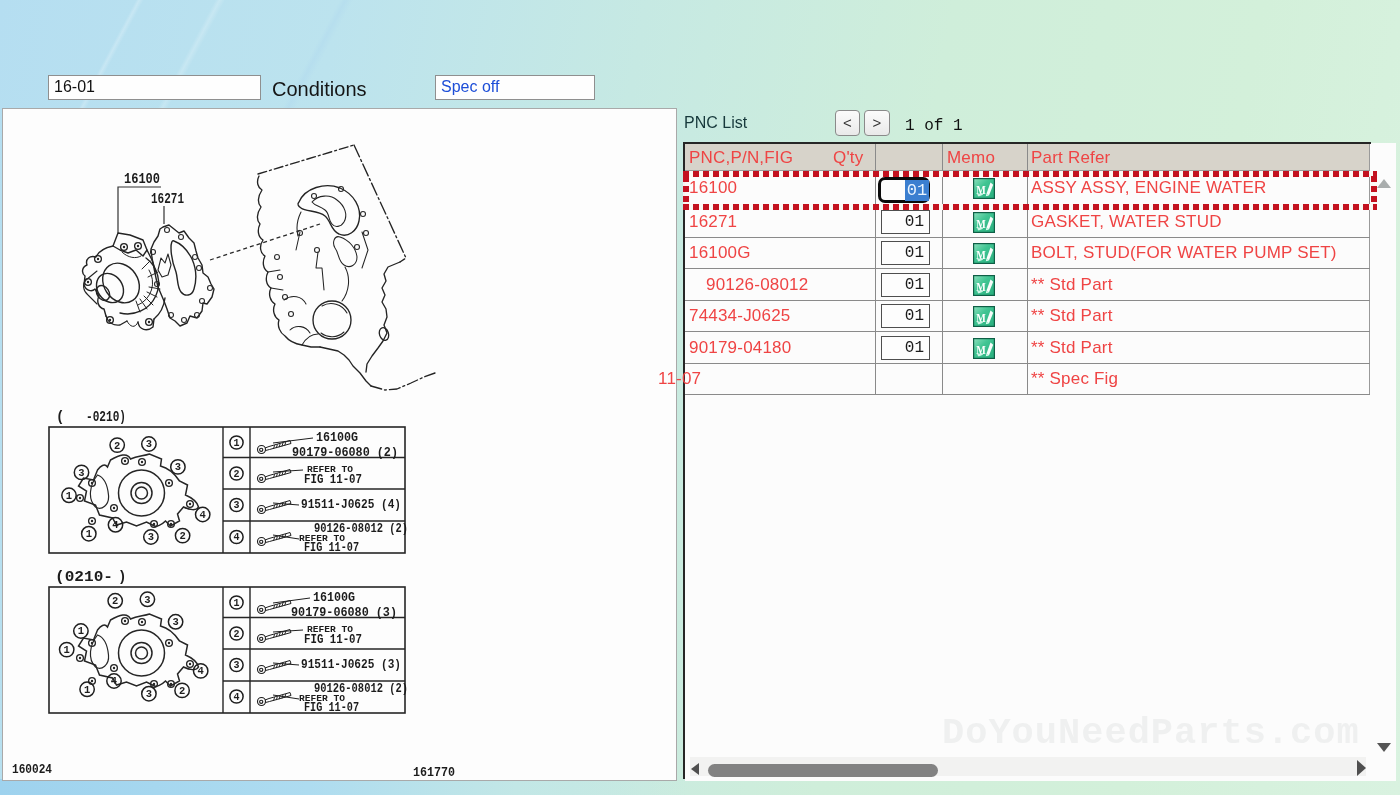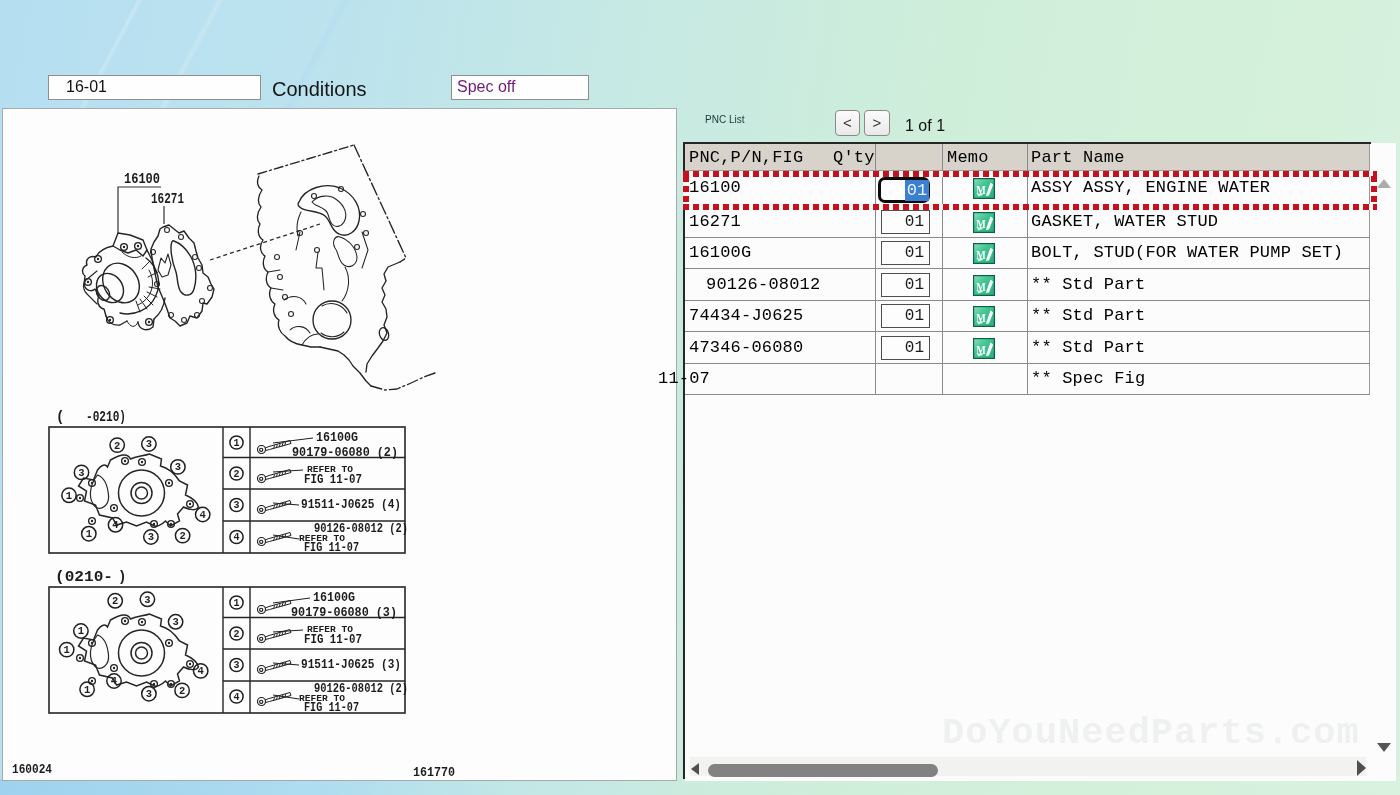--- a/index.html
+++ b/index.html
@@ -1,37 +1,37 @@
 <!DOCTYPE html>
 <html><head><meta charset="utf-8">
 <style>
 *{margin:0;padding:0;box-sizing:border-box;}
 html,body{width:1400px;height:795px;overflow:hidden;}
 body{position:relative;font-family:"Liberation Sans",sans-serif;
 background:linear-gradient(100deg,#b5def1 0%,#bce3ee 22%,#c6e9e3 42%,#cfeeda 62%,#d3f0da 82%,#d9f2e0 100%);}
 .abs{position:absolute;}
 .mono{font-family:"Liberation Mono",monospace;}
-.cell{position:absolute;font-family:Liberation Mono, monospace;font-size:17px;color:#000000;white-space:pre;letter-spacing:0.2px;}
+.cell{position:absolute;font-family:Liberation Sans, sans-serif;font-size:17px;color:#ef4444;white-space:pre;letter-spacing:0.2px;}
 .hline{position:absolute;background:#8a8a8a;height:1px;}
 .vline{position:absolute;background:#8a8a8a;width:1px;}
 .qty{position:absolute;width:49px;height:24px;border:1px solid #4e4e4e;background:#fdfdfd;
 font-family:"Liberation Mono",monospace;font-size:16px;color:#1a1a1a;text-align:right;padding:2px 5px 0 0;}
 .rdh{position:absolute;height:6px;background:repeating-linear-gradient(90deg,#c3111f 0 6px,rgba(252,248,244,0.97) 6px 10px);}
 .rdv{position:absolute;width:6px;background:repeating-linear-gradient(180deg,#c3111f 0 6px,rgba(252,248,244,0.97) 6px 10px);}
 .btn{position:absolute;width:26px;height:26px;background:linear-gradient(#fbfbfb,#e9e9e9);
 border:1px solid #8a8a8a;border-radius:4px;font-size:15px;color:#333;text-align:center;line-height:24px;}
 </style></head><body>
 
 <div class="abs" style="left:0;top:0;width:760px;height:240px;opacity:.45;background:
 linear-gradient(118deg,transparent 120px,rgba(255,255,255,.5) 123px,transparent 127px,transparent 190px,rgba(255,255,255,.45) 194px,transparent 199px,transparent 300px,rgba(173,214,238,.8) 305px,transparent 312px);"></div>
 <div class="abs" style="left:0;top:779px;width:688px;height:16px;background:linear-gradient(to right,#9ed2ee,#aedcf0 45%,#c2e7e6 75%,rgba(207,238,220,0));"></div>
 
-<div class="abs" style="left:48px;top:75px;width:213px;height:25px;background:#fefefe;border:1px solid #8f8f8f;font-size:16px;color:#111;padding:2px 0 0 17px;">16-01</div>
+<div class="abs" style="left:48px;top:75px;width:213px;height:25px;background:#fefefe;border:1px solid #8f8f8f;font-size:16px;color:#111;padding:2px 0 0 5px;">16-01</div>
 <div class="abs" style="left:272px;top:78px;font-size:20px;color:#151515;">Conditions</div>
-<div class="abs" style="left:451px;top:75px;width:138px;height:25px;background:#fefefe;border:1px solid #8f8f8f;font-size:16px;color:#701a75;padding:2px 0 0 5px;">Spec off</div>
+<div class="abs" style="left:435px;top:75px;width:160px;height:25px;background:#fefefe;border:1px solid #8f8f8f;font-size:16px;color:#1d4ed8;padding:2px 0 0 5px;">Spec off</div>
 
 <div class="abs" style="left:2px;top:108px;width:675px;height:673px;background:#fdfdfd;border:1px solid #a9a9a9;"></div>
 <svg class="abs" style="left:2px;top:108px;" width="675" height="673" viewBox="2 108 675 673" fill="none">
 <defs>
 <g id="bolt" stroke="#1f1f1f" stroke-width="1.15" fill="none">
         <circle cx="2.5" cy="3.5" r="4"></circle>
         <circle cx="2.2" cy="3.8" r="1.6"></circle>
         <path d="M6,2 L10,0.5 L31,-5.5 L32,-2.5 L10.5,3.5 L6.5,4.5" stroke-width="1"></path>
         <path d="M14.5,2.9 L15.6,-0.8 M17.3,2.1 L18.4,-1.6 M20.1,1.3 L21.2,-2.4 M22.9,0.5 L24,-3.2 M25.7,-0.3 L26.8,-4" stroke-width="0.95"></path>
       </g>
@@ -235,36 +235,36 @@
 <text x="307" y="632" font-family="Liberation Mono" font-weight="bold" font-size="9" fill="#1c1c1c" textLength="46" lengthAdjust="spacingAndGlyphs">REFER TO</text>
 <text x="304" y="643" font-family="Liberation Mono" font-weight="bold" font-size="13" fill="#1c1c1c" textLength="58" lengthAdjust="spacingAndGlyphs">FIG 11-07</text>
 <text x="301" y="668" font-family="Liberation Mono" font-weight="bold" font-size="13.5" fill="#1c1c1c" textLength="100" lengthAdjust="spacingAndGlyphs">91511-J0625 (3)</text>
 <text x="314" y="692" font-family="Liberation Mono" font-weight="bold" font-size="13.5" fill="#1c1c1c" textLength="94" lengthAdjust="spacingAndGlyphs">90126-08012 (2)</text>
 <text x="299" y="701" font-family="Liberation Mono" font-weight="bold" font-size="9" fill="#1c1c1c" textLength="46" lengthAdjust="spacingAndGlyphs">REFER TO</text>
 <text x="304" y="711" font-family="Liberation Mono" font-weight="bold" font-size="13" fill="#1c1c1c" textLength="55" lengthAdjust="spacingAndGlyphs">FIG 11-07</text>
 <text x="12" y="773" font-family="Liberation Mono" font-weight="bold" font-size="12" fill="#1c1c1c" textLength="40" lengthAdjust="spacingAndGlyphs">160024</text>
 <text x="413" y="776" font-family="Liberation Mono" font-weight="bold" font-size="12" fill="#1c1c1c" textLength="42" lengthAdjust="spacingAndGlyphs">161770</text>
 </svg>
 
-<div class="abs" style="left:684px;top:114px;font-size:10px;color:#16383b;margin-left:21px;">PNC List</div>
+<div class="abs" style="left:684px;top:114px;font-size:16px;color:#16383b;">PNC List</div>
 <div class="btn" style="left:835px;top:110px;width:25px;">&lt;</div>
 <div class="btn" style="left:864px;top:110px;">&gt;</div>
-<div class="abs" style="left:905px;top:117px;font-size:16px;color:#111;">1 of 1</div>
+<div class="abs" style="left:905px;top:117px;font-size:16px;color:#111;font-family:Liberation Mono, monospace;">1 of 1</div>
 
 <div class="abs" style="left:685px;top:143px;width:711px;height:638px;background:#fcfcfc;"></div>
 <div class="abs" style="left:683px;top:142px;width:688px;height:2px;background:#262626;"></div>
 <div class="abs" style="left:683px;top:144px;width:2px;height:635px;background:#262626;"></div>
 
 <div class="abs mono" style="left:942px;top:712px;font-size:37px;font-weight:bold;color:rgba(125,135,138,0.10);letter-spacing:1px;">DoYouNeedParts.com</div>
 
 <div class="abs" style="left:685px;top:144px;width:685px;height:27px;background:#d7d3ca;border-bottom:1px solid #9a9a9a;"></div>
 <div class="cell" style="left:689px;top:148px;">PNC,P/N,FIG</div>
 <div class="cell" style="left:833px;top:148px;">Q'ty</div>
 <div class="cell" style="left:947px;top:148px;">Memo</div>
-<div class="cell" style="left:1031px;top:148px;">Part Name</div>
+<div class="cell" style="left:1031px;top:148px;">Part Refer</div>
 <div class="vline" style="left:875px;top:144px;height:251px;"></div>
 <div class="vline" style="left:942px;top:144px;height:251px;"></div>
 <div class="vline" style="left:1027px;top:144px;height:251px;"></div>
 <div class="vline" style="left:1369px;top:144px;height:251px;background:#9a9a9a;"></div>
 <div class="cell" style="left:689px;top:178px;">16100</div>
 <div class="cell" style="left:1031px;top:178px;">ASSY ASSY, ENGINE WATER</div>
 <svg class="abs" style="left:973px;top:178px;" width="22" height="21" viewBox="0 0 22 21">
     <defs>
       <linearGradient id="mg0" x1="0" y1="0" x2="1" y2="1">
         <stop offset="0" stop-color="#8ce0bd"></stop>
@@ -343,21 +343,21 @@
         <stop offset="1" stop-color="#27ad7c"></stop>
       </linearGradient>
     </defs>
     <rect x="0.5" y="0.5" width="21" height="20" fill="url(#mg4)" stroke="#0f5f46" stroke-width="1.4"></rect>
     <text x="3.2" y="15.5" font-family="Liberation Serif" font-size="12.5" font-weight="bold" fill="#ffffff" textLength="9.5" lengthAdjust="spacingAndGlyphs">M</text>
     <path d="M13.5,15.5 L17.5,4.5 L20.2,6.8 L16,17.5 Z" fill="#ffffff" opacity="0.96"></path>
     <path d="M13.5,15.5 L16,17.5 L12.8,18.2 Z" fill="#d9fff0"></path>
     <path d="M4,16.5 l4.5,-1.8 1.6,2.1 -4.6,1.7 Z" fill="#e8fff4" opacity="0.85"></path>
   </svg>
 <div class="hline" style="left:685px;top:331px;width:685px;"></div>
-<div class="cell" style="left:689px;top:338px;">47346-06080</div>
+<div class="cell" style="left:689px;top:338px;">90179-04180</div>
 <div class="cell" style="left:1031px;top:338px;">** Std Part</div>
 <div class="qty" style="left:881px;top:336px;">01</div>
 <svg class="abs" style="left:973px;top:338px;" width="22" height="21" viewBox="0 0 22 21">
     <defs>
       <linearGradient id="mg5" x1="0" y1="0" x2="1" y2="1">
         <stop offset="0" stop-color="#8ce0bd"></stop>
         <stop offset="0.4" stop-color="#41c593"></stop>
         <stop offset="1" stop-color="#27ad7c"></stop>
       </linearGradient>
     </defs>

